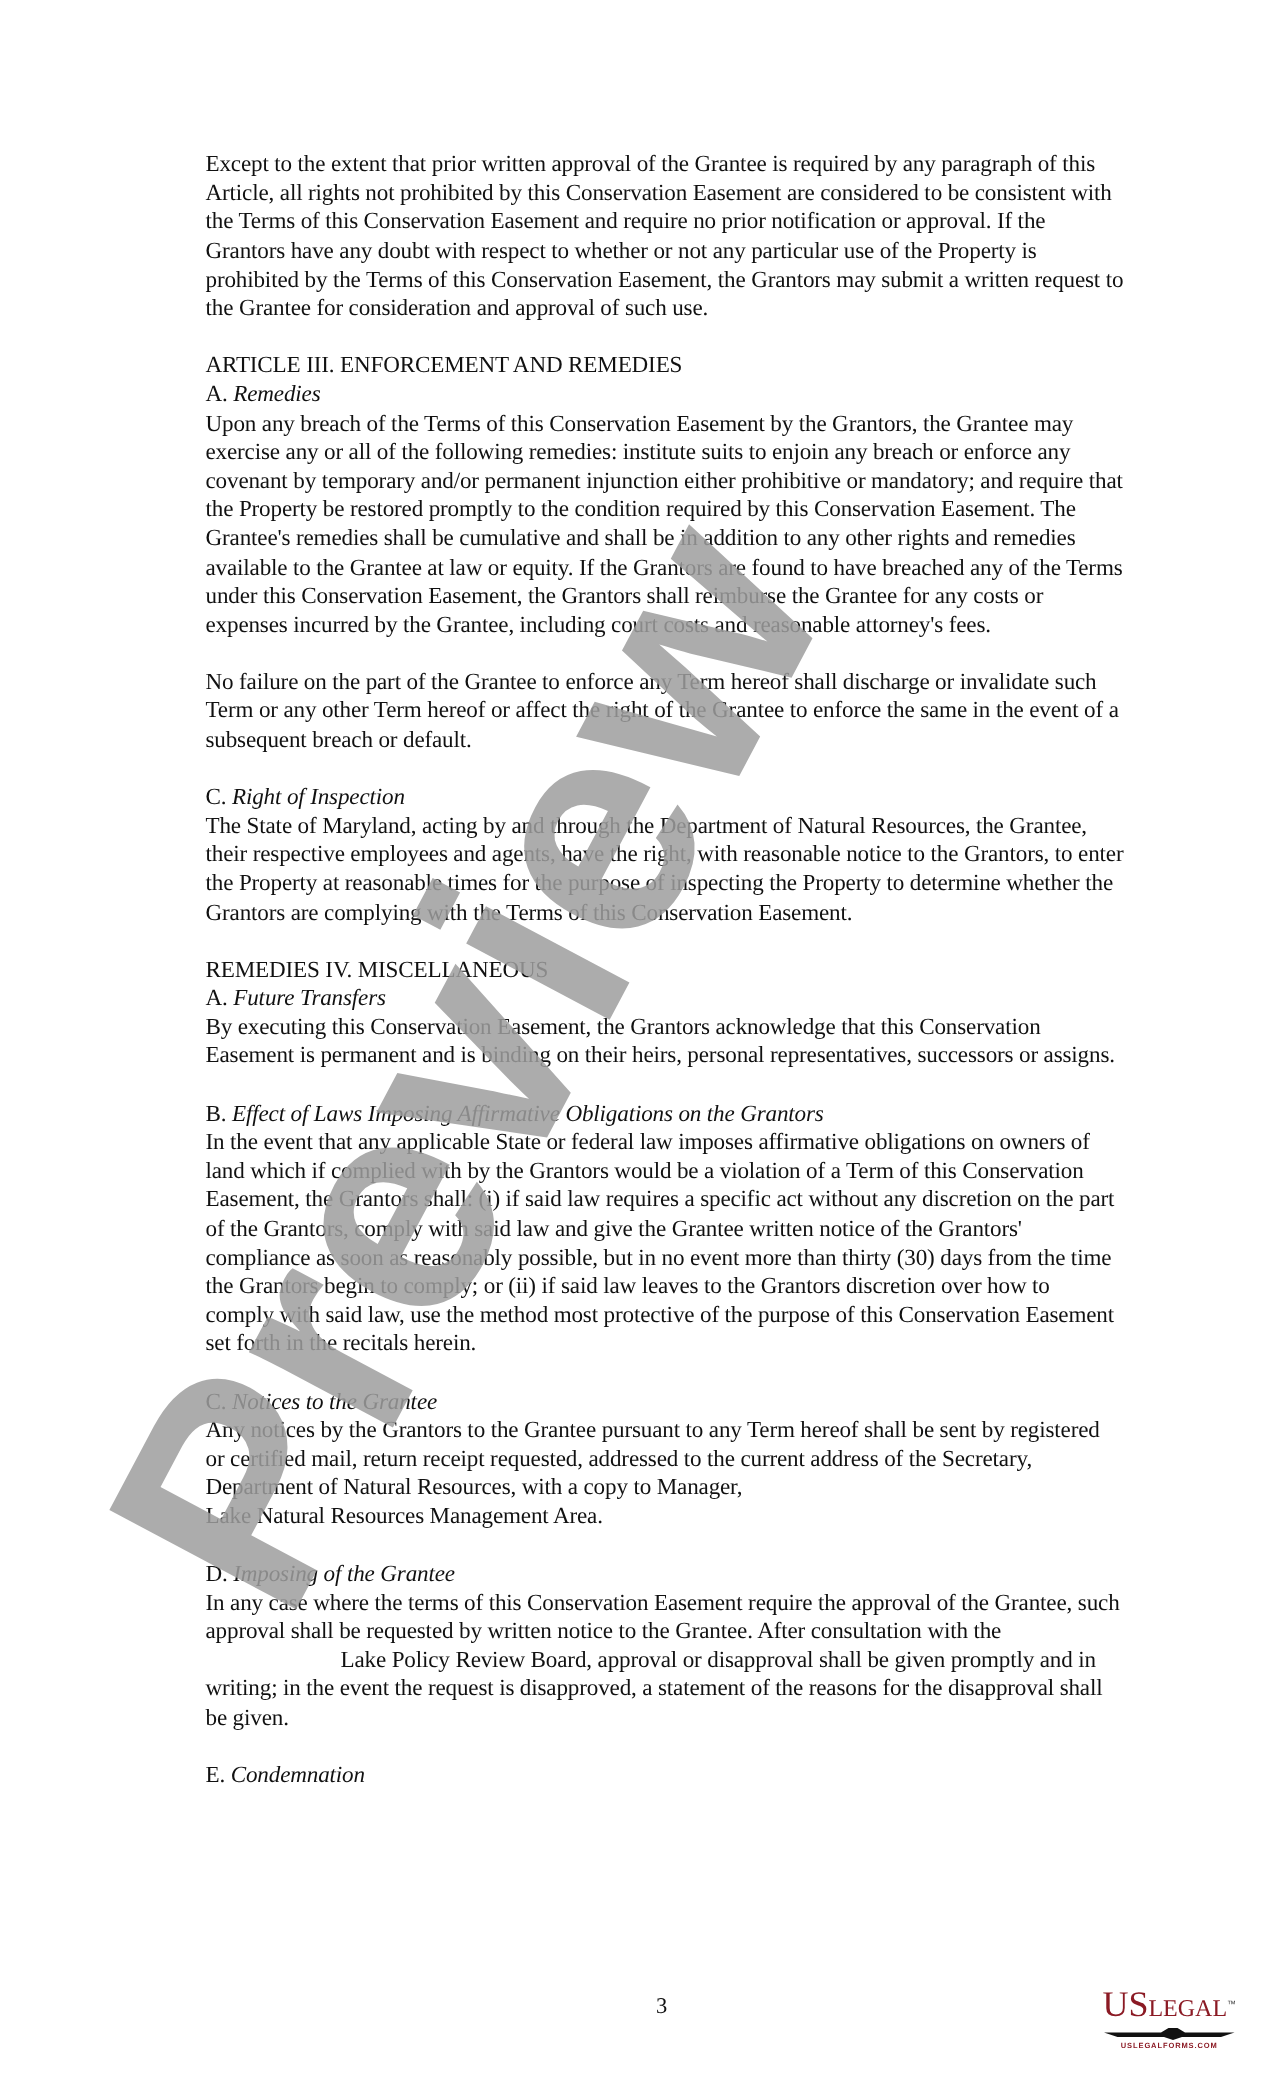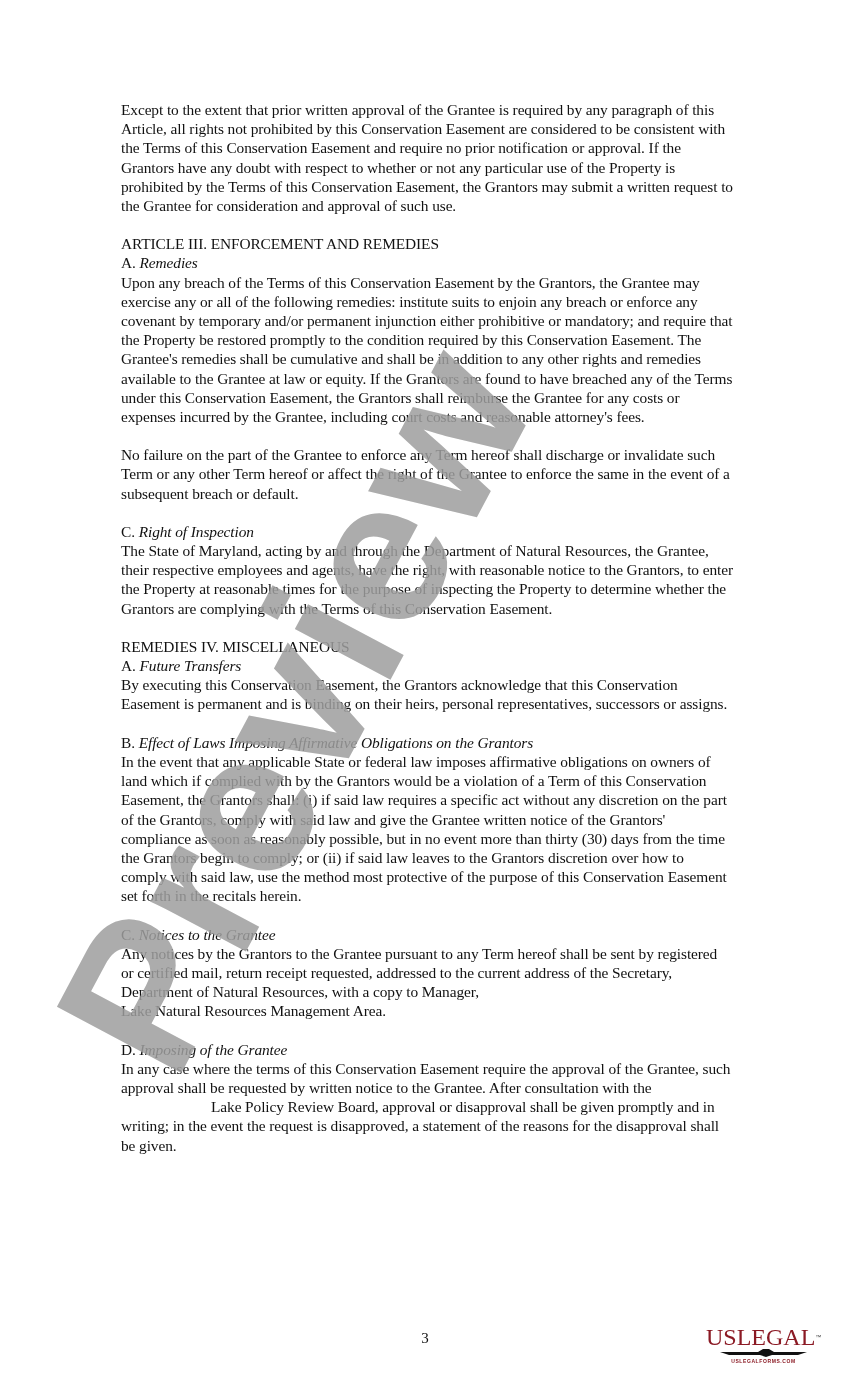--- a/index.html
+++ b/index.html
@@ -1,20 +1,20 @@
 <!DOCTYPE html>
 <html><head>
 <meta charset="utf-8">
 <style>
   html, body { margin: 0; padding: 0; }
   body {
     width: 850px; height: 1400px; background: #ffffff; position: relative; overflow: hidden;
     font-family: "Liberation Serif", "DejaVu Serif", serif; color: #111;
   }
-  .page { position: absolute; left: 0; top: 0; width: 676px; height: 1400px; }
+  .page { position: absolute; left: 16px; top: 0; width: 676px; height: 1400px; }
   .content {
     position: absolute; left: 121px; top: 100px; width: 612px;
     font-size: 15.4px; line-height: 19.2px; letter-spacing: -0.1px;
   }
   .para { margin: 0; }
   .gap { height: 19px; }
   .heading { font-weight: normal; margin: 0; }
   .sub-label { margin: 0; }
   .sub-label i { font-style: italic; }
   .blank { display: inline-block; width: 90px; }
@@ -28,21 +28,21 @@
   .page-number {
     position: absolute; left: 0; width: 850px; top: 1330px; text-align: center; font-size: 15px;
   }
   .logo {
     position: absolute; left: 706px; top: 1326px; width: 115px; height: 42px; text-align: center;
   }
   .logo-main {
     font-family: "Liberation Serif", "DejaVu Serif", serif; color: #8b1a24; font-size: 24px;
     line-height: 22px; letter-spacing: 0px; display: block;
   }
-  .logo-main .small { font-size: 24px; }
+  .logo-main .small { font-size: 16px; }
   .logo-tm { font-size: 6px; vertical-align: top; color: #444; font-family: "Liberation Sans", sans-serif; }
   .logo-wing { display: block; height: 8px; margin-top: 1px; }
   .logo-url {
     font-family: "Liberation Sans", "DejaVu Sans", sans-serif; font-size: 5px; color: #8b1a24;
     letter-spacing: 0.6px; display: block; margin-top: 1px; font-weight: bold;
   }
 </style>
 </head>
 <body>
 
@@ -76,20 +76,21 @@
     <div class="gap"></div>
 
     <p class="sub-label"><span>C.</span> <i>Notices to the Grantee</i></p>
     <p class="para"><span>Any notices by the Grantors to the Grantee pursuant to any Term hereof shall be sent by registered or certified mail, return receipt requested, addressed to the current address of the Secretary, Department of Natural Resources, with a copy to Manager,</span><br><span>Lake Natural Resources Management Area.</span></p>
     <div class="gap"></div>
 
     <p class="sub-label"><span>D.</span> <i>Imposing of the Grantee</i></p>
     <p class="para"><span>In any case where the terms of this Conservation Easement require the approval of the Grantee, such approval shall be requested by written notice to the Grantee. After consultation with the</span><span class="blank"></span><span>Lake Policy Review Board, approval or disapproval shall be given promptly and in writing; in the event the request is disapproved, a statement of the reasons for the disapproval shall be given.</span></p>
     <div class="gap"></div>
 
+    <p class="sub-label"><span>E.</span> <i>Condemnation</i></p>
   </div>
 
   <svg class="watermark" viewBox="0 0 850 1400" xmlns="http://www.w3.org/2000/svg">
     <text x="0" y="0" font-size="205" transform="translate(175,1085) rotate(-62)">Preview</text>
   </svg>
 
   <div class="page-number">3</div>
 
   <div class="logo">
     <span class="logo-main"><span>US</span><span class="small">LEGAL</span><span class="logo-tm">™</span></span>

